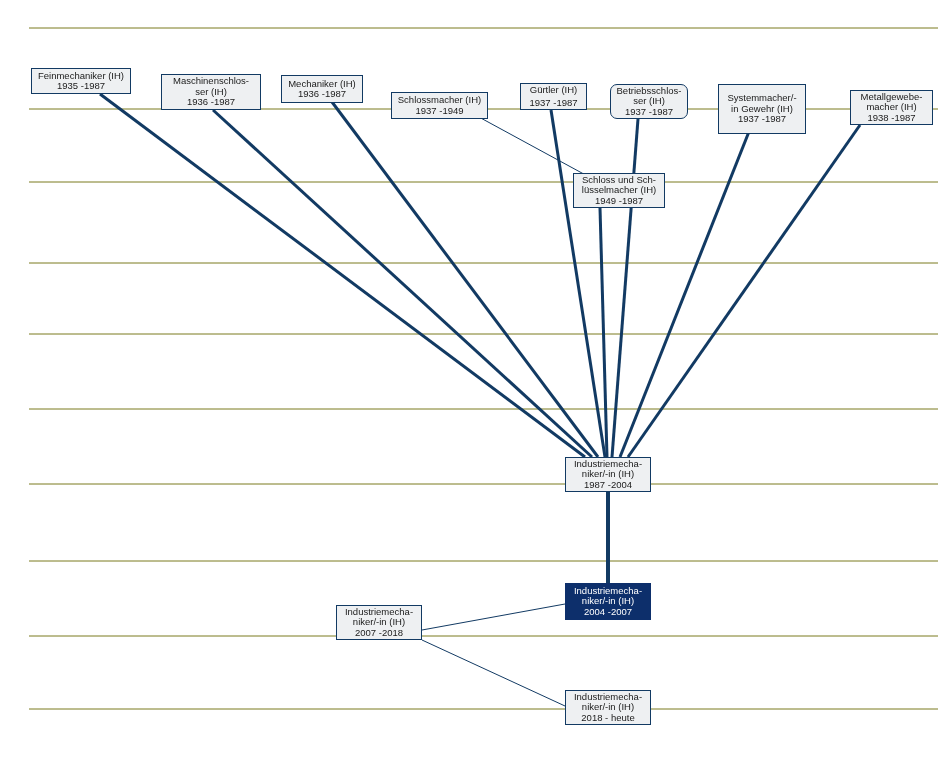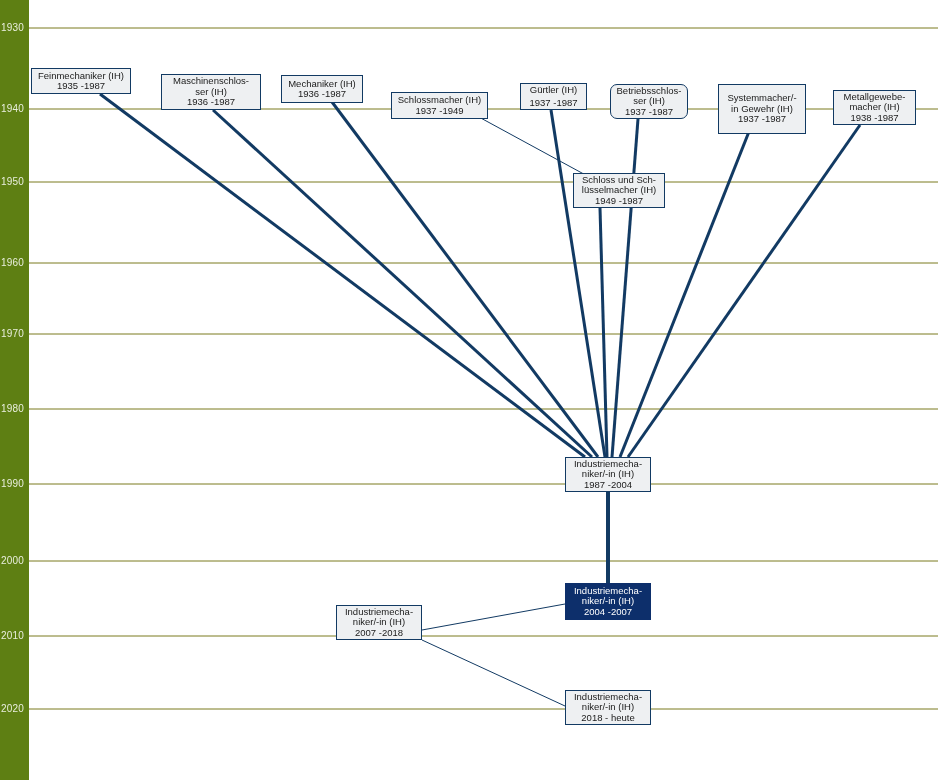--- a/index.html
+++ b/index.html
@@ -78,32 +78,20 @@
       <line x1="29" x2="938" y1="182" y2="182" stroke="#7a7a1e" stroke-width="1"></line>
       <line x1="29" x2="938" y1="263" y2="263" stroke="#7a7a1e" stroke-width="1"></line>
       <line x1="29" x2="938" y1="334" y2="334" stroke="#7a7a1e" stroke-width="1"></line>
       <line x1="29" x2="938" y1="409" y2="409" stroke="#7a7a1e" stroke-width="1"></line>
       <line x1="29" x2="938" y1="484" y2="484" stroke="#7a7a1e" stroke-width="1"></line>
       <line x1="29" x2="938" y1="561" y2="561" stroke="#7a7a1e" stroke-width="1"></line>
       <line x1="29" x2="938" y1="636" y2="636" stroke="#7a7a1e" stroke-width="1"></line>
       <line x1="29" x2="938" y1="709" y2="709" stroke="#7a7a1e" stroke-width="1"></line>
     </svg>
 
-  <div id="year-axis">
-      <div class="year-label" style="top: 23px;">1930</div>
-      <div class="year-label" style="top: 104px;">1940</div>
-      <div class="year-label" style="top: 177px;">1950</div>
-      <div class="year-label" style="top: 258px;">1960</div>
-      <div class="year-label" style="top: 329px;">1970</div>
-      <div class="year-label" style="top: 404px;">1980</div>
-      <div class="year-label" style="top: 479px;">1990</div>
-      <div class="year-label" style="top: 556px;">2000</div>
-      <div class="year-label" style="top: 631px;">2010</div>
-      <div class="year-label" style="top: 704px;">2020</div>
-    </div>
 
   <svg id="edges">
       <line x1="100" y1="94" x2="585" y2="457" stroke="#123a63" stroke-width="3"></line>
       <line x1="213" y1="110" x2="592" y2="457" stroke="#123a63" stroke-width="3"></line>
       <line x1="332" y1="102" x2="598" y2="457" stroke="#123a63" stroke-width="3"></line>
       <line x1="466" y1="110" x2="615" y2="191" stroke="#123a63" stroke-width="1"></line>
       <line x1="551" y1="110" x2="605" y2="457" stroke="#123a63" stroke-width="3"></line>
       <line x1="638" y1="119" x2="612" y2="457" stroke="#123a63" stroke-width="3"></line>
       <line x1="600" y1="208" x2="607" y2="457" stroke="#123a63" stroke-width="3"></line>
       <line x1="754" y1="119" x2="620" y2="457" stroke="#123a63" stroke-width="3"></line>
@@ -138,21 +126,21 @@
       <div class="node" style="left: 610px; top: 84px; width: 78px; height: 35px; border-radius: 7px;">
         <span class="line">Betriebsschlos-</span>
         <span class="line">ser (IH)</span>
         <span class="line">1937 -1987</span>
       </div>
       <div class="node" style="left: 718px; top: 84px; width: 88px; height: 50px;">
         <span class="line">Systemmacher/-</span>
         <span class="line">in Gewehr (IH)</span>
         <span class="line">1937 -1987</span>
       </div>
-      <div class="node" style="left: 833px; top: 90px; width: 83px; height: 35px;">
+      <div class="node" style="left: 850px; top: 90px; width: 83px; height: 35px;">
         <span class="line">Metallgewebe-</span>
         <span class="line">macher (IH)</span>
         <span class="line">1938 -1987</span>
       </div>
       <div class="node" style="left: 573px; top: 173px; width: 92px; height: 35px;">
         <span class="line">Schloss und Sch-</span>
         <span class="line">lüsselmacher (IH)</span>
         <span class="line">1949 -1987</span>
       </div>
       <div class="node" style="left: 565px; top: 457px; width: 86px; height: 35px;">

